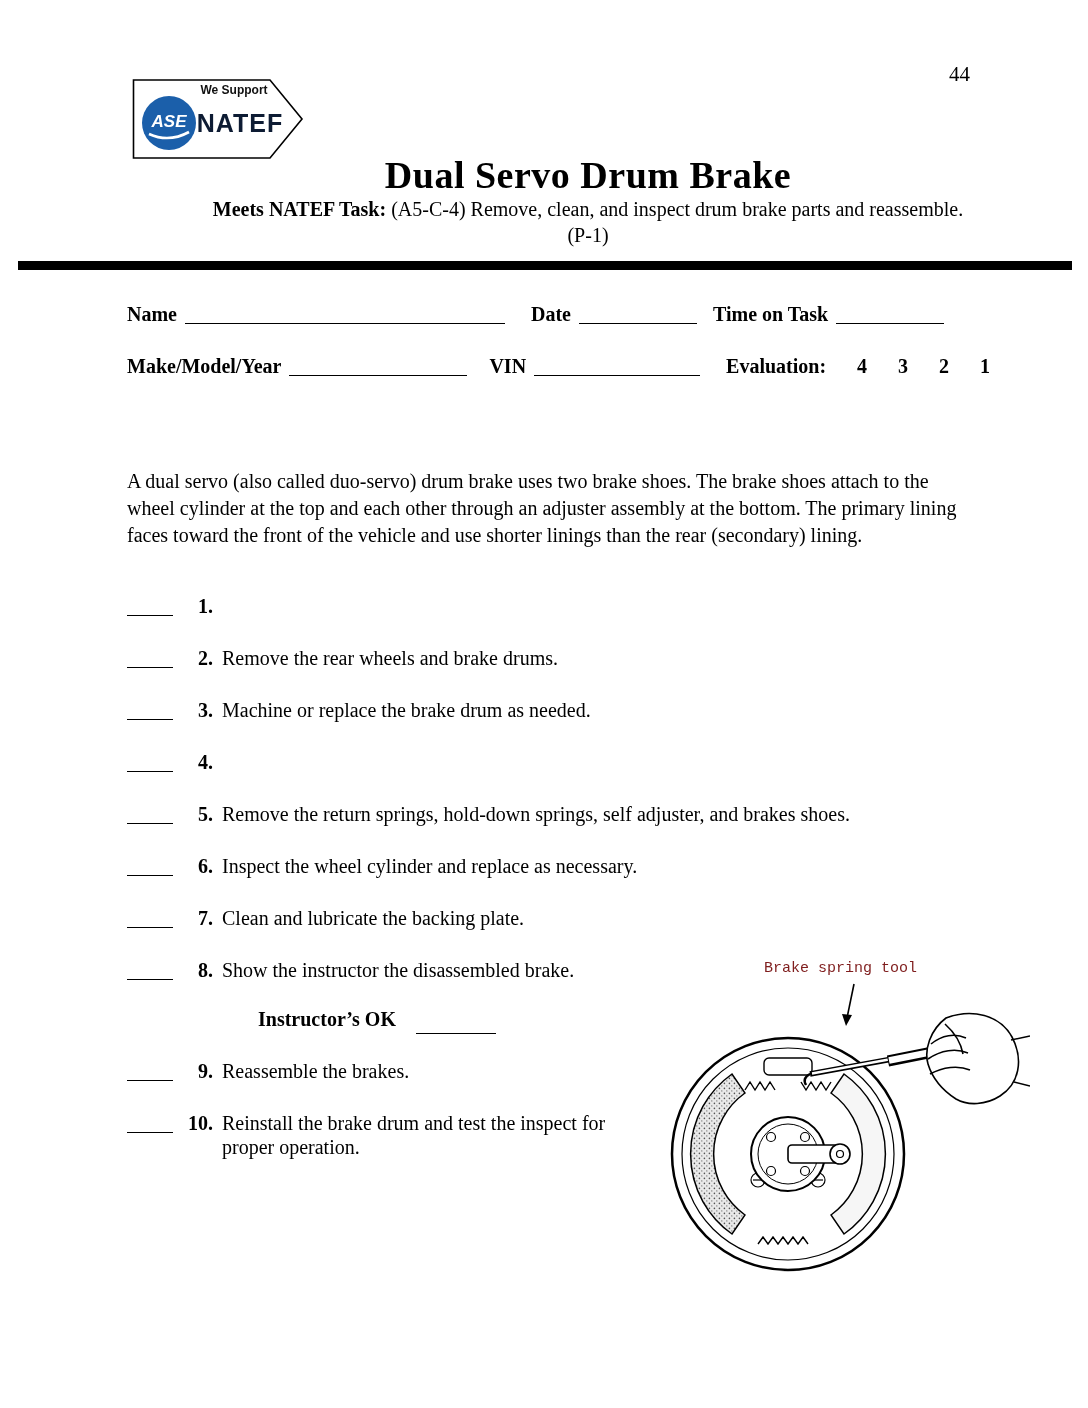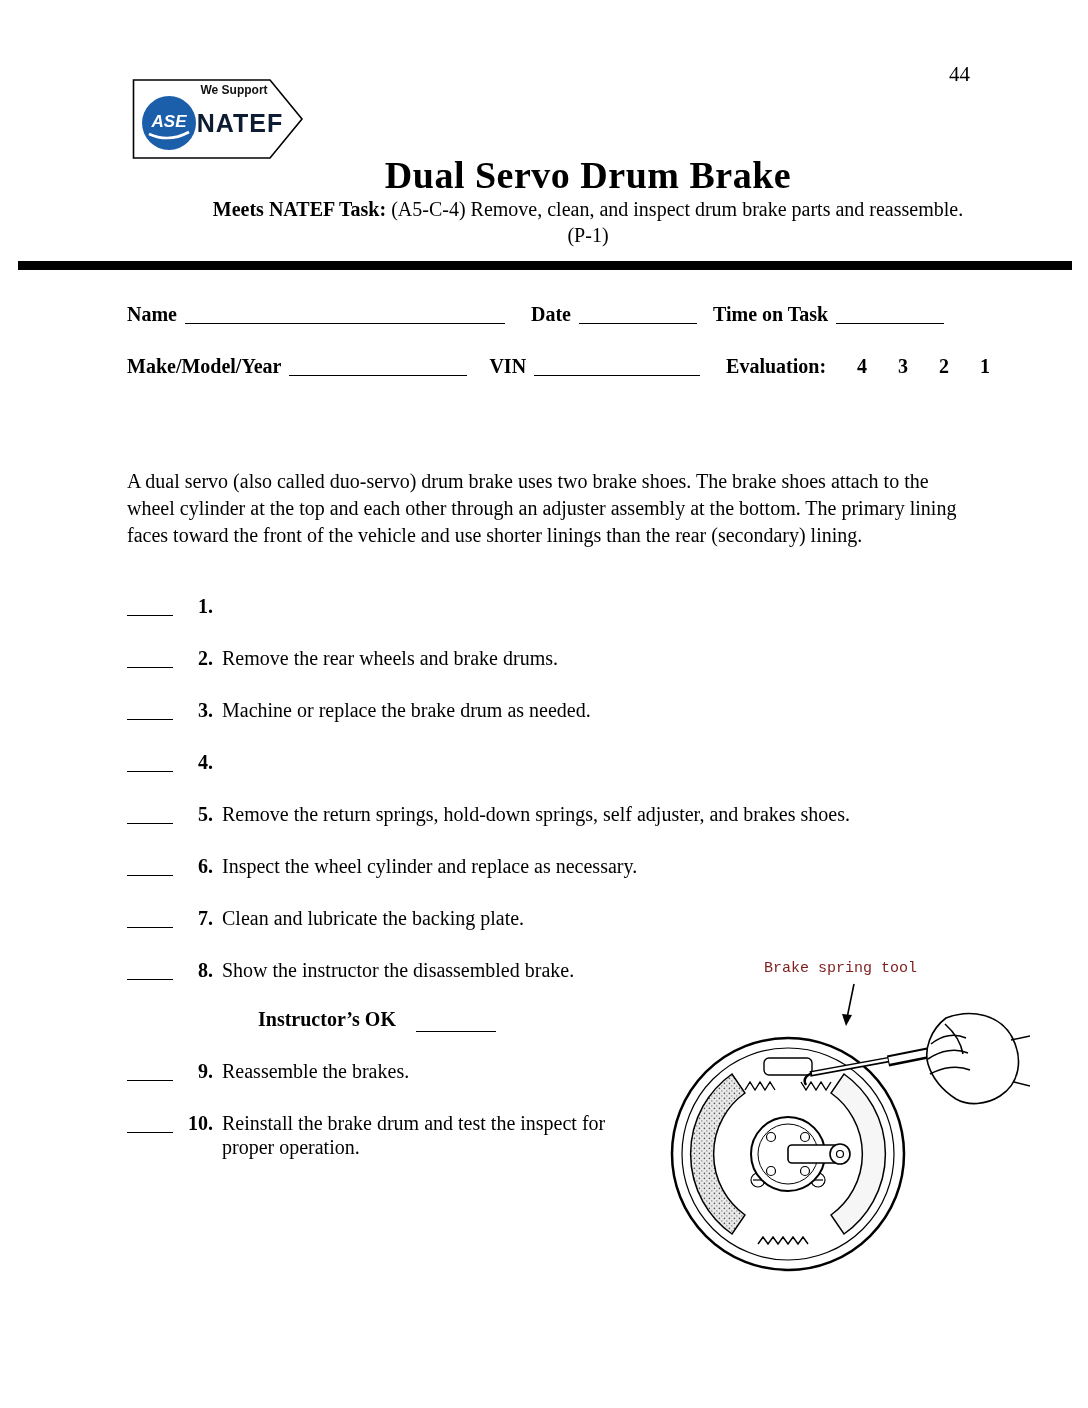--- a/index.html
+++ b/index.html
@@ -56,21 +56,21 @@
   .step {
     display:flex; align-items:baseline;
     font-size:20px; line-height:24px;
     margin-bottom:26px;
   }
   .step .step-blank { width:46px; margin-right:12px; }
   .step .num { font-weight:bold; width:28px; flex:none; text-align:right; margin-right:9px; }
   .step .txt { flex:1; }
   .narrow { width:508px; }
   .instructor-line {
-    display:flex; align-items:flex-start;
+    display:flex; align-items:flex-end;
     font-size:20px; font-weight:bold;
     margin:0 0 26px 131px;
   }
   .instructor-line .blank { width:80px; margin-left:20px; }
   .figure {
     position:absolute; left:648px; top:960px; width:382px; height:322px;
   }
   .figure-caption {
     position:absolute; left:104px; top:0;
     font-family:Liberation Mono, monospace;

